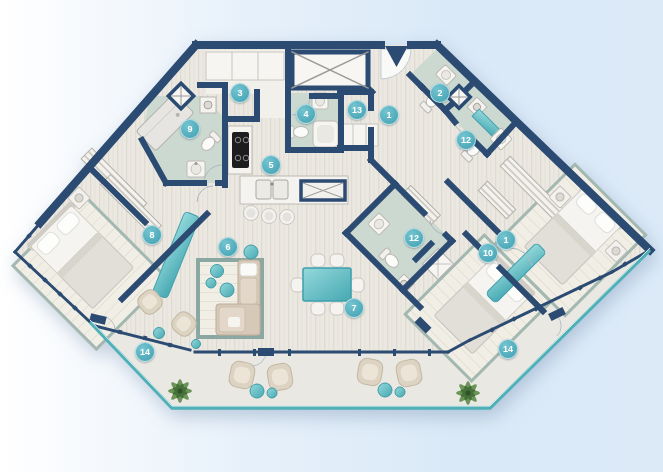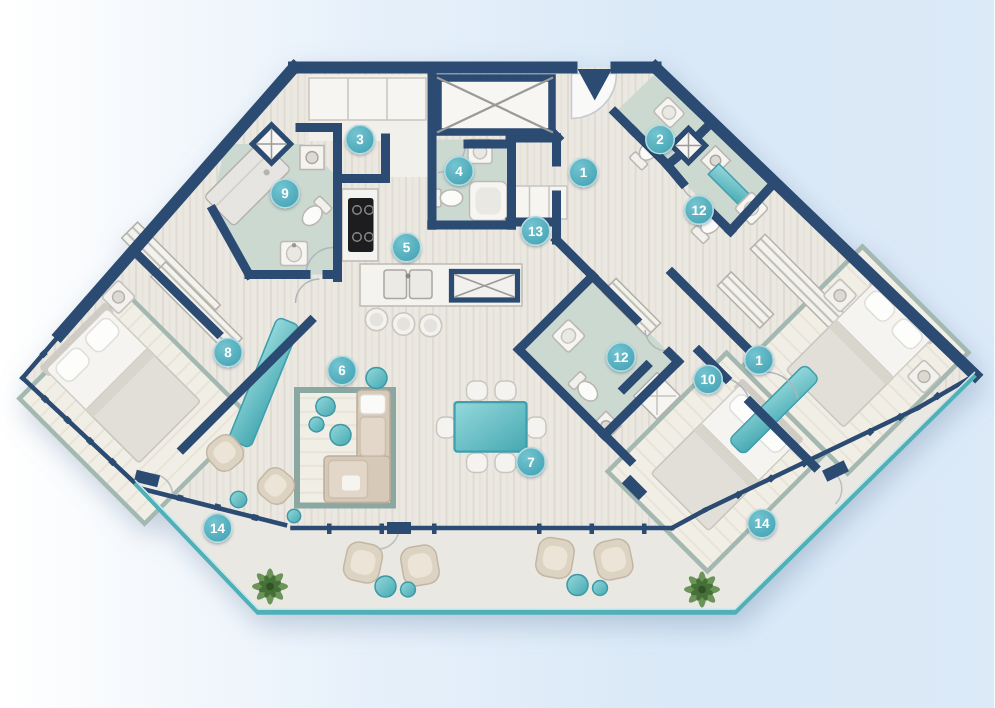--- a/index.html
+++ b/index.html
@@ -450,33 +450,33 @@
       </div>
   <div class="badge" style="left: 354px; top: 308px;">
         <span>7</span>
       </div>
   <div class="badge" style="left: 152px; top: 235px;">
         <span>8</span>
       </div>
   <div class="badge" style="left: 190px; top: 129px;">
         <span>9</span>
       </div>
-  <div class="badge" style="left: 472px; top: 253px; align-items: center;">
+  <div class="badge" style="left: 488px; top: 253px; align-items: center;">
         <span>10</span>
       </div>
   <div class="badge" style="left: 506px; top: 240px;">
         <span>1</span>
       </div>
   <div class="badge" style="left: 466px; top: 140px;">
         <span>12</span>
       </div>
   <div class="badge" style="left: 414px; top: 238px;">
         <span>12</span>
       </div>
-  <div class="badge" style="left: 357px; top: 110px; margin-top: 44px;">
+  <div class="badge" style="left: 357px; top: 110px;">
         <span>13</span>
       </div>
   <div class="badge" style="left: 145px; top: 352px;">
         <span>14</span>
       </div>
   <div class="badge" style="left: 508px; top: 349px;">
         <span>14</span>
       </div>
 </div>
 </div>

